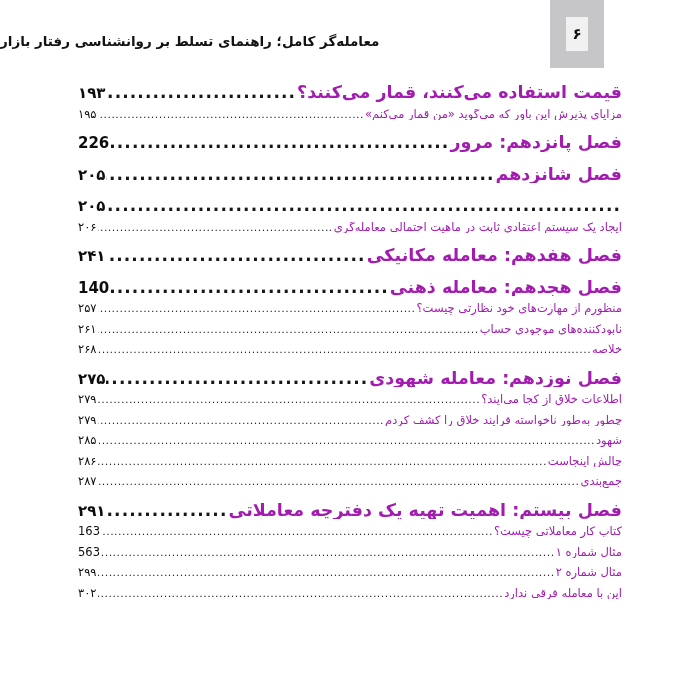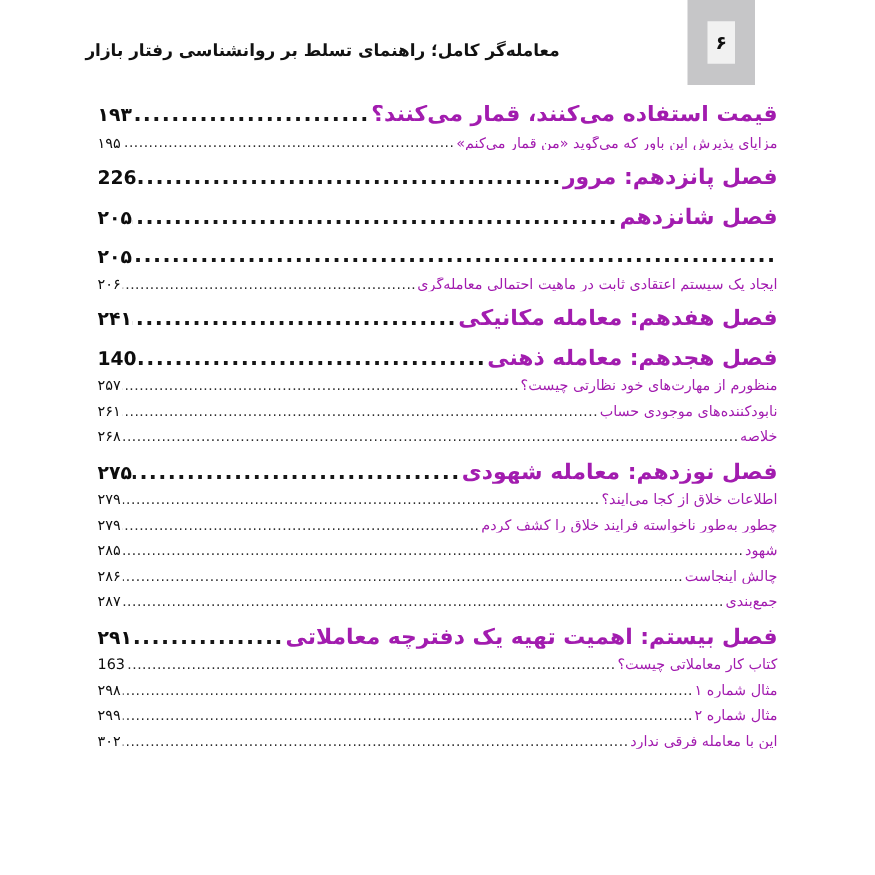--- a/index.html
+++ b/index.html
@@ -60,21 +60,21 @@
     font-weight: bold;
     color: #101010;
     font-family: "DejaVu Sans", "Liberation Sans", sans-serif;
   }
 
   .running-title {
     position: absolute;
     top: 33px;
     left: 0;
     width: 516px;
-    text-align: center;
+    text-align: left;
     direction: rtl;
     font-size: 13.5px;
     font-weight: bold;
     color: #121212;
     letter-spacing: 0;
     white-space: nowrap;
   }
 
   
   .toc {
@@ -272,21 +272,21 @@
         <span class="pagenum">۲۹۱</span>
       </div>
       <div class="toc-row row-sub tight">
         <span class="label">کتاب کار معاملاتی چیست؟</span>
         <span class="leader"></span>
         <span class="pagenum">163</span>
       </div>
       <div class="toc-row row-sub">
         <span class="label">مثال شماره ۱</span>
         <span class="leader"></span>
-        <span class="pagenum">۲۹۸</span>
+        <span class="pagenum">563</span>
       </div>
       <div class="toc-row row-sub">
         <span class="label">مثال شماره ۲</span>
         <span class="leader"></span>
         <span class="pagenum">۲۹۹</span>
       </div>
       <div class="toc-row row-sub">
         <span class="label">این با معامله فرقی ندارد</span>
         <span class="leader"></span>
         <span class="pagenum">۳۰۲</span>

